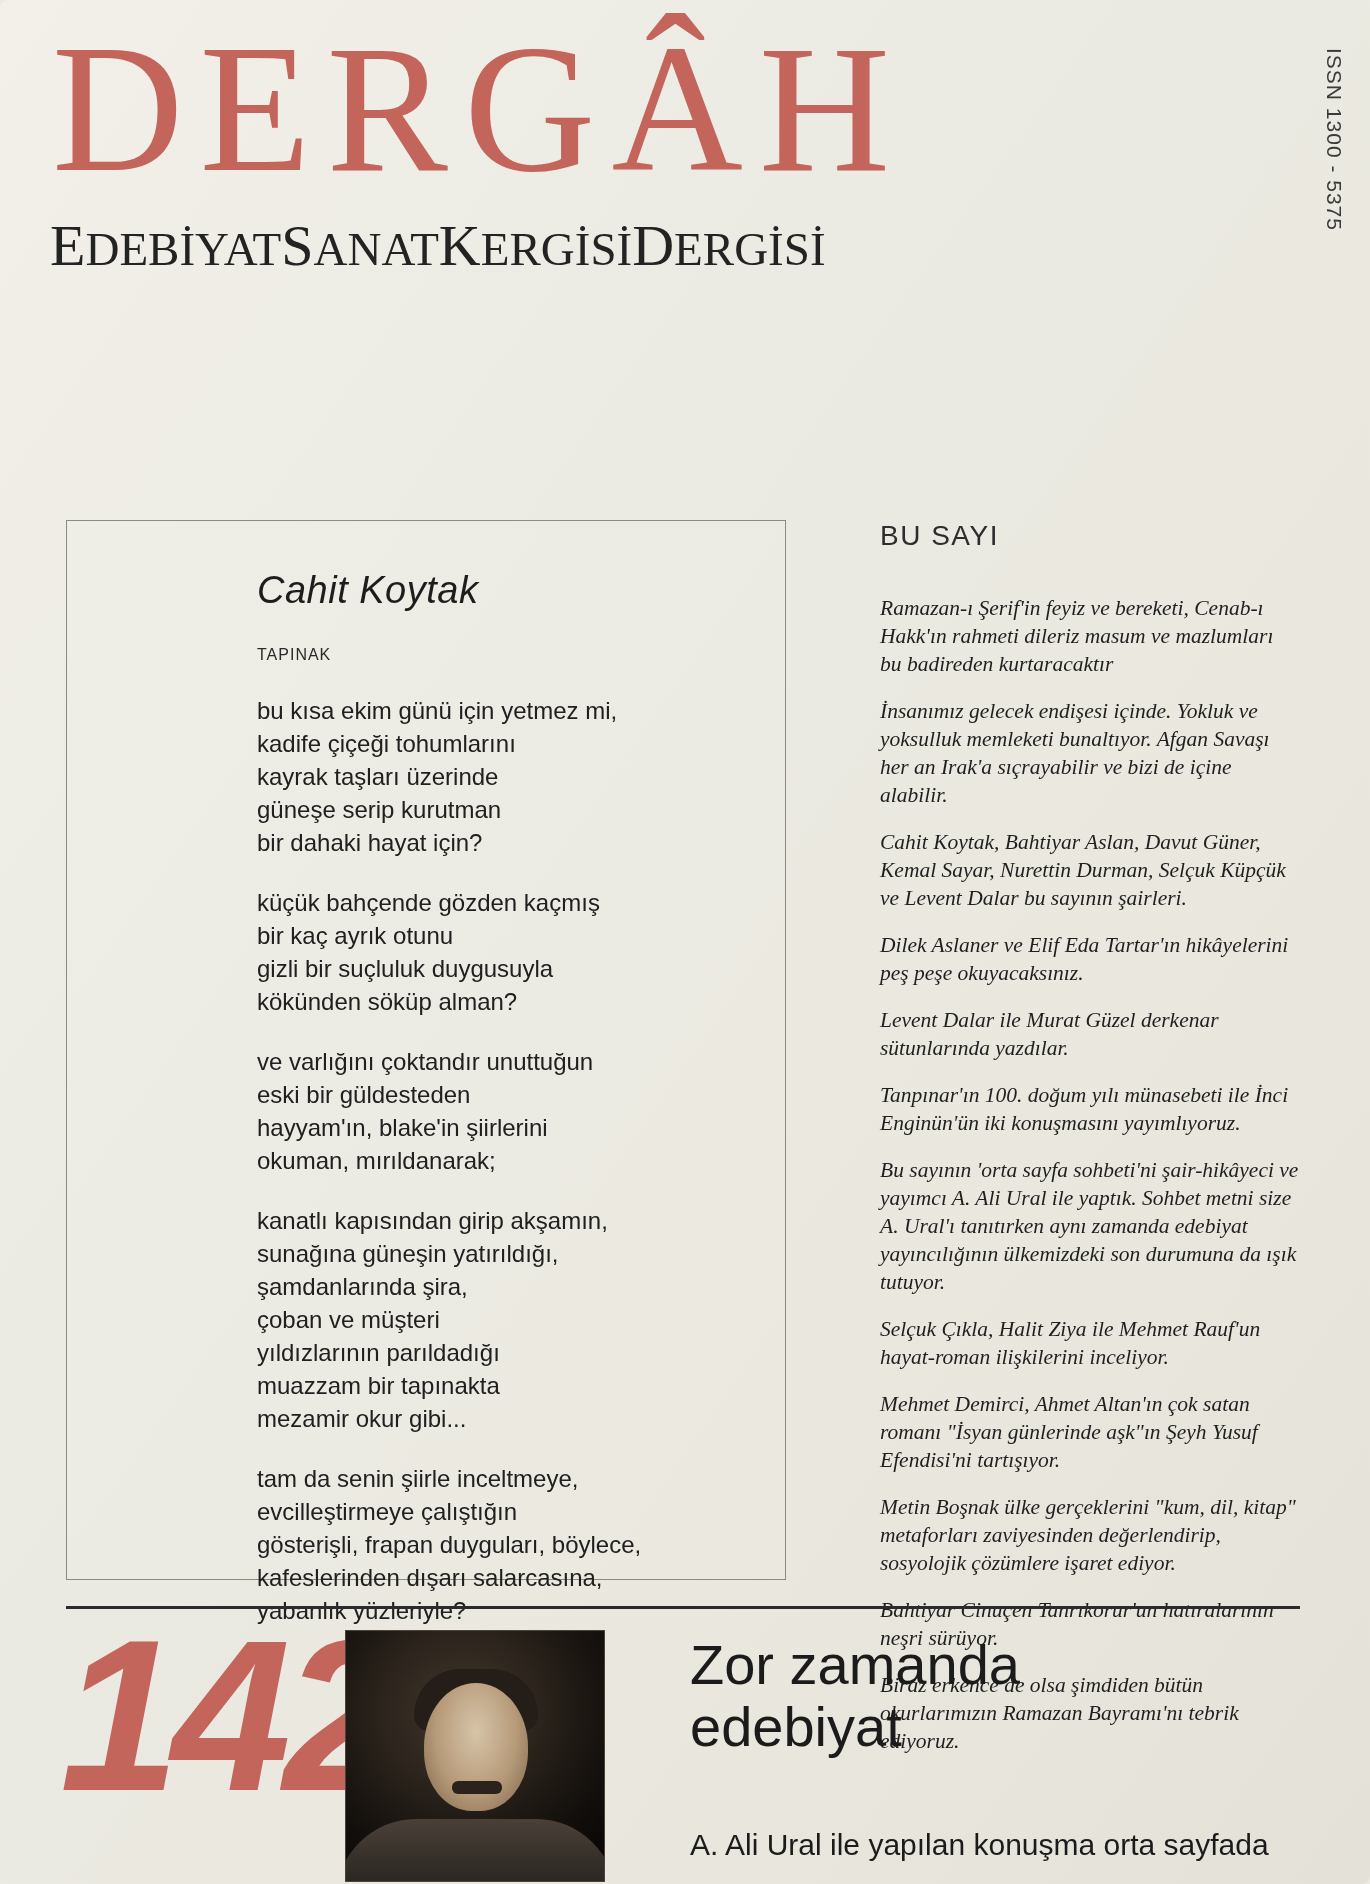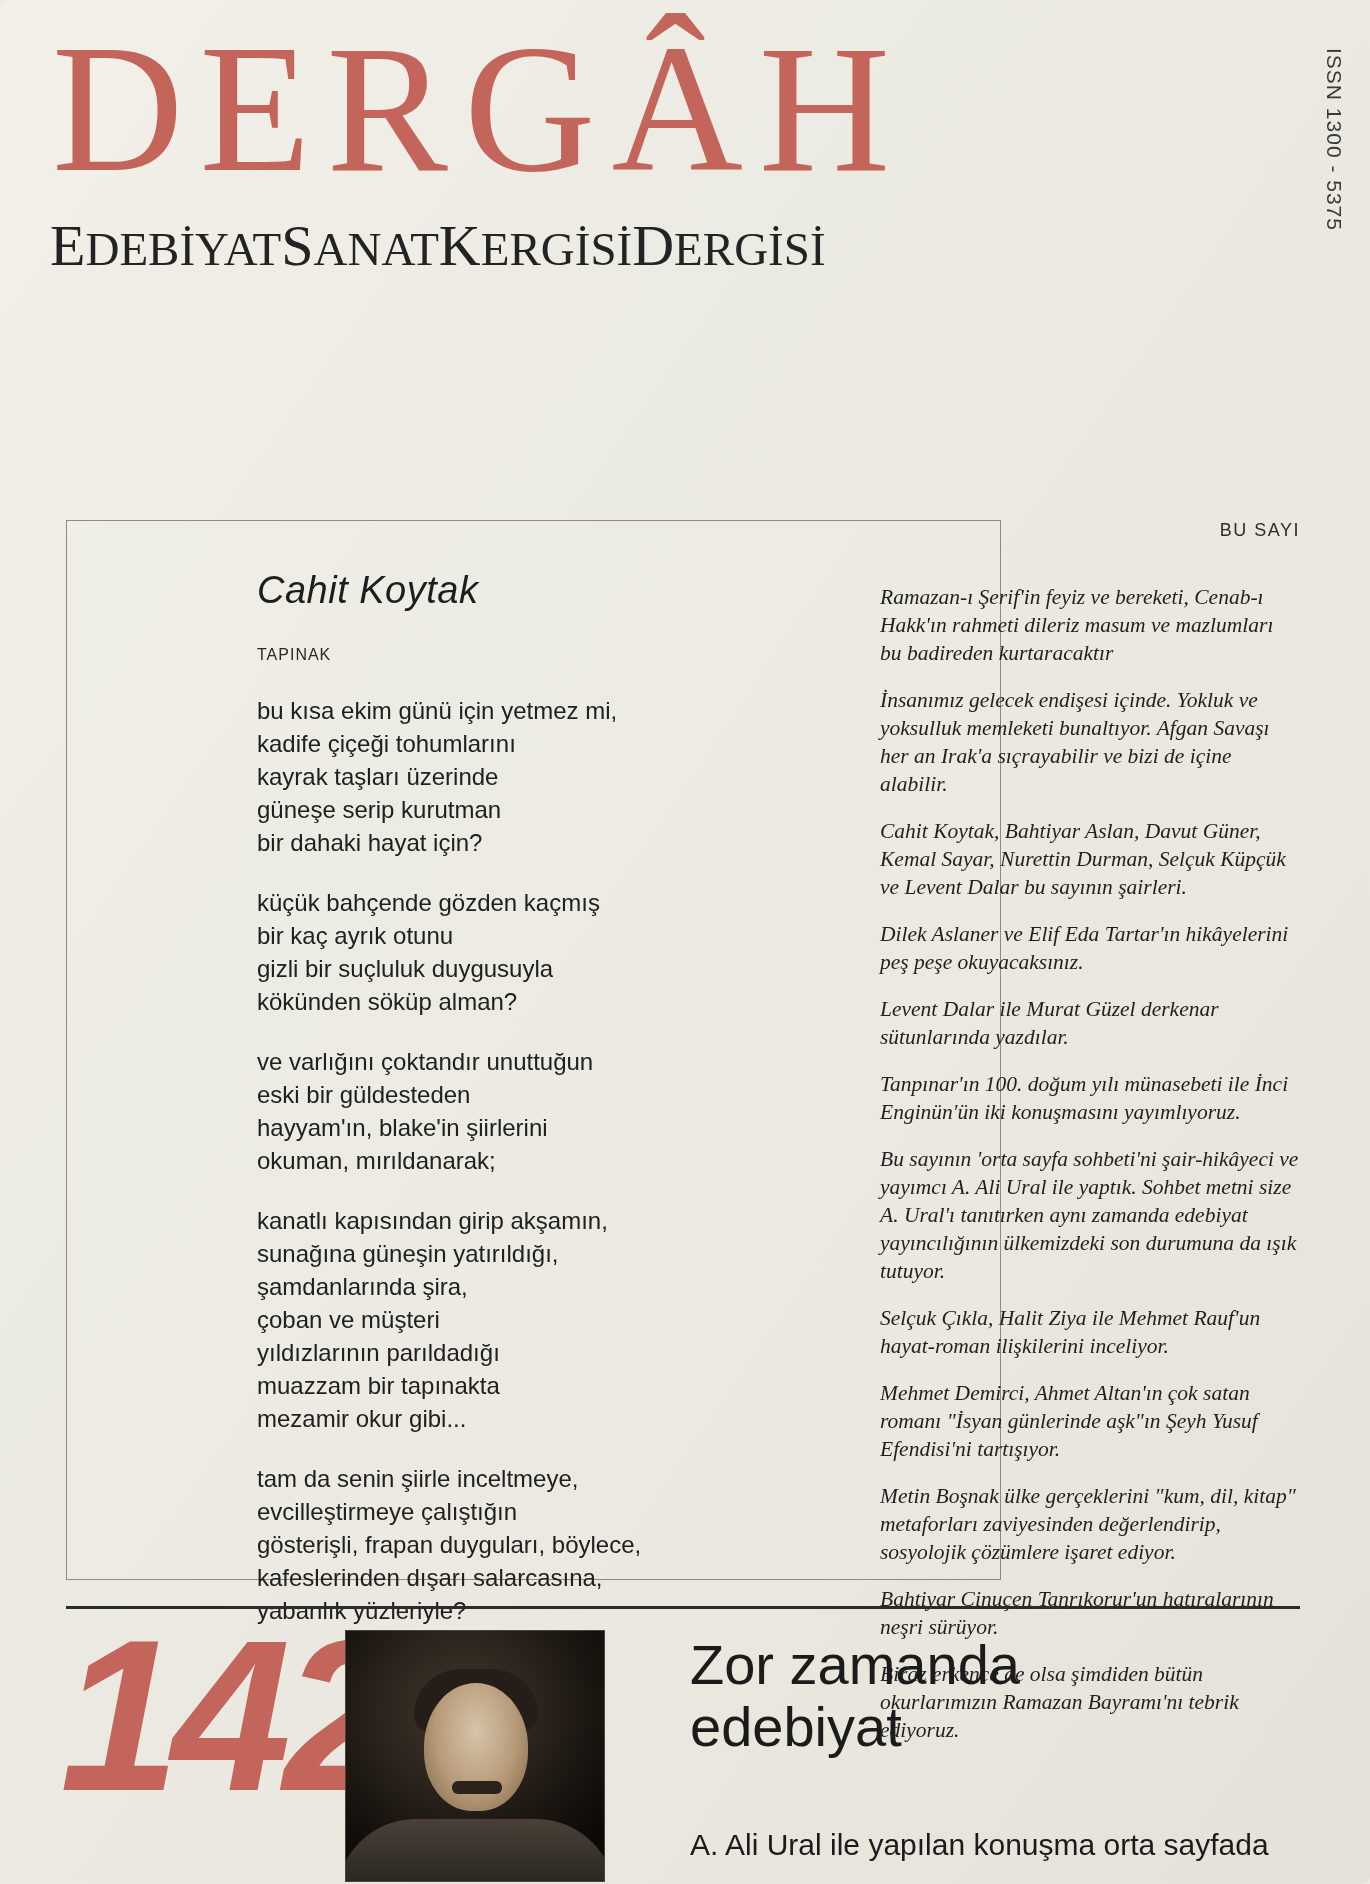--- a/index.html
+++ b/index.html
@@ -62,21 +62,21 @@
     white-space: nowrap;
   }
   .subtitle .big {
     font-size: 58px;
   }
   
   .poem-box {
     position: absolute;
     left: 66px;
     top: 520px;
-    width: 935px;
+    width: 720px;
     height: 1060px;
     border: 1px solid #8d8a80;
     box-sizing: border-box;
     background: rgba(255,255,255,0.06);
   }
   .poem-inner {
     padding: 48px 58px 0 190px;
   }
   .poet-name {
     font-family: "Liberation Sans", sans-serif;
@@ -103,25 +103,24 @@
   }
   
   .bu-sayi {
     position: absolute;
     left: 880px;
     top: 520px;
     width: 420px;
   }
   .bu-sayi-head {
     font-family: "Liberation Sans", sans-serif;
-    font-size: 18px;
+    font-size: 28px;
     letter-spacing: 1.5px;
     color: #2d2d2d;
     margin-bottom: 42px;
-    text-align: right;
   }
   .bu-sayi p {
     font-family: "Liberation Serif", serif;
     font-style: italic;
     font-size: 21.5px;
     line-height: 28px;
     margin: 0 0 19px 0;
     color: #1f1f1f;
     text-align: left;
   }

